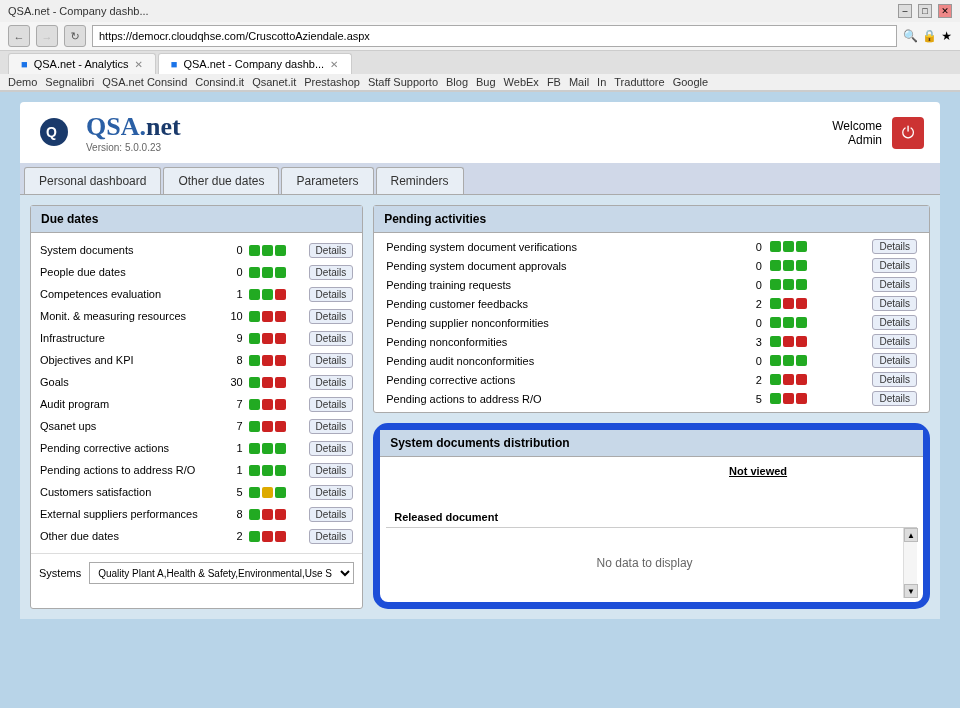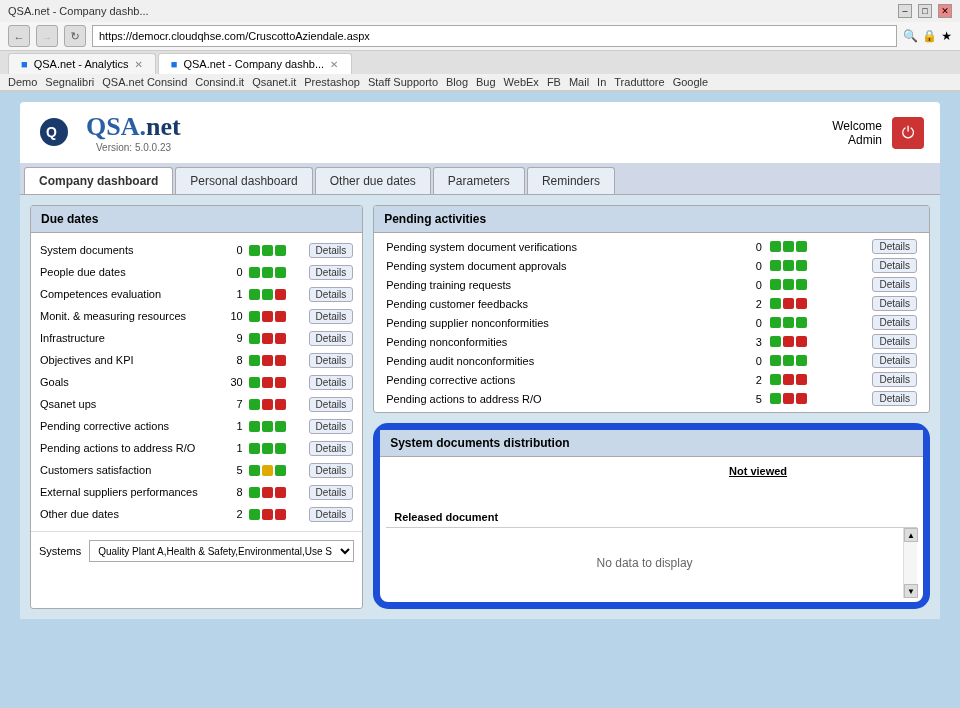--- a/index.html
+++ b/index.html
@@ -225,35 +225,34 @@
 
   <div class="app-header">
     <div class="logo-area">
       <div style="display:flex; align-items:center;">
         <svg width="50" height="45" viewBox="0 0 50 45">
           <circle cx="18" cy="22" r="14" fill="#1a3a6b"></circle>
           <text x="10" y="27" font-size="14" font-weight="bold" fill="white" font-family="Arial">Q</text>
         </svg>
         <div>
           <span style="font-size:26px; font-weight:bold; color:#2a5fa5; font-family:Georgia,serif;">QSA.<span style="color:#1a3a6b;margin-top:28px;">net</span></span>
-          <div style="font-size:10px; color:#666; margin-left:10px;">Version: 5.0.0.23</div>
+          <div style="font-size:10px; color:#666; margin-left:0;">Version: 5.0.0.23</div>
         </div>
       </div>
     </div>
     <div class="welcome-area">
       <div class="welcome-text">
         <span>Welcome</span><br>
         <span>Admin</span>
       </div>
       <div class="power-btn">⏻</div>
     </div>
   </div>
 
   <div class="nav-tabs">
-    <div class="nav-tab active">Company dashboard</div>
     <div class="nav-tab">Personal dashboard</div>
     <div class="nav-tab">Other due dates</div>
     <div class="nav-tab">Parameters</div>
     <div class="nav-tab">Reminders</div>
   </div>
 
   <div class="main-container">
 
     <div class="left-panel">
       <div class="panel-header">Due dates</div>
@@ -340,20 +339,34 @@
                     <div class="light" style="background:#cc2222;"></div>
       </div>
     </td>
     <td class="row-btn">
       <button class="details-btn">Details</button>
     </td>
   </tr>
               <tr>
     <td class="row-label">Goals</td>
     <td class="row-count">30</td>
+    <td class="row-lights">
+      <div class="traffic-lights">
+        <div class="light" style="background:#22aa22;"></div>
+                    <div class="light" style="background:#cc2222;"></div>
+                    <div class="light" style="background:#cc2222;"></div>
+      </div>
+    </td>
+    <td class="row-btn">
+      <button class="details-btn">Details</button>
+    </td>
+  </tr>
+              <tr>
+    <td class="row-label">Audit program</td>
+    <td class="row-count">7</td>
     <td class="row-lights">
       <div class="traffic-lights">
         <div class="light" style="background:#22aa22;"></div>
                     <div class="light" style="background:#cc2222;"></div>
                     <div class="light" style="background:#cc2222;"></div>
       </div>
     </td>
     <td class="row-btn">
       <button class="details-btn">Details</button>
     </td>

